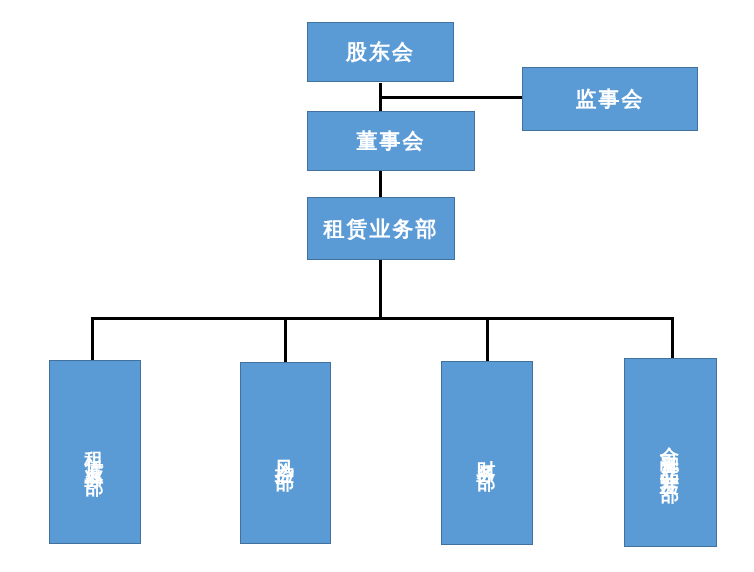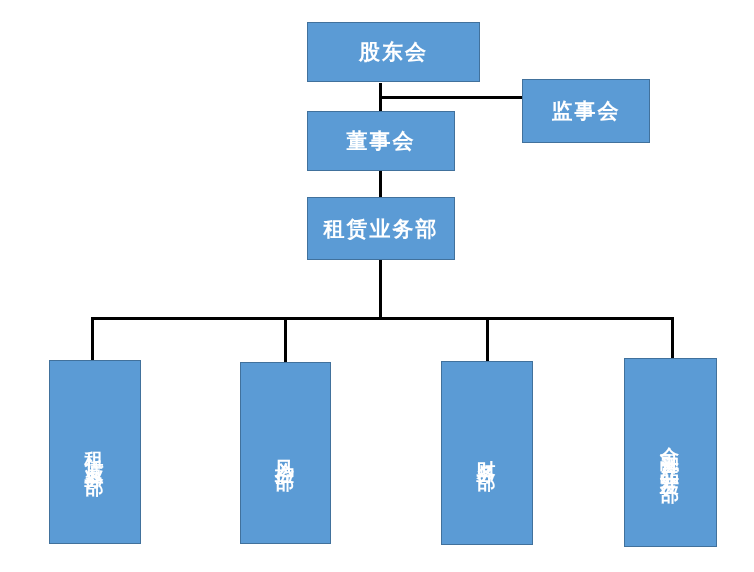--- a/index.html
+++ b/index.html
@@ -46,25 +46,25 @@
   <div class="line" style="left:379px; top:83px;  width:3px;   height:28px;"></div>
   <div class="line" style="left:379px; top:96px;  width:143px; height:3px;"></div>
   <div class="line" style="left:379px; top:171px; width:3px;   height:26px;"></div>
   <div class="line" style="left:379px; top:260px; width:3px;   height:60px;"></div>
   <div class="line" style="left:91px;  top:317px; width:583px; height:3px;"></div>
   <div class="line" style="left:91px;  top:317px; width:3px;   height:43px;"></div>
   <div class="line" style="left:284px; top:317px; width:3px;   height:45px;"></div>
   <div class="line" style="left:486px; top:317px; width:3px;   height:44px;"></div>
   <div class="line" style="left:671px; top:317px; width:3px;   height:41px;"></div>
 
-  <div class="node hnode" style="left:307px; top:22px; width:173px; height:60px;">股东会</div>
+  <div class="node hnode" style="left:307px; top:22px; width:147px; height:60px;">股东会</div>
 
-  <div class="node hnode" style="left:522px; top:67px; width:128px; height:64px;margin-top:12px;">监事会</div>
+  <div class="node hnode" style="left:522px; top:67px; width:176px; height:64px;">监事会</div>
 
-  <div class="node hnode" style="left:307px; top:111px; width:148px; height:60px;">董事会</div>
+  <div class="node hnode" style="left:307px; top:111px; width:168px; height:60px;">董事会</div>
 
   <div class="node hnode" style="left:307px; top:197px; width:148px; height:63px;">租赁业务部</div>
 
   <div class="node vnode" style="left:49px; top:360px; width:92px; height:184px;">租赁业务部</div>
 
   <div class="node vnode" style="left:240px; top:362px; width:91px; height:182px;">风控部</div>
 
   <div class="node vnode" style="left:441px; top:361px; width:92px; height:184px;">财务部</div>
 
   <div class="node vnode" style="left:624px; top:358px; width:93px; height:189px;">金融产品开发部</div>

